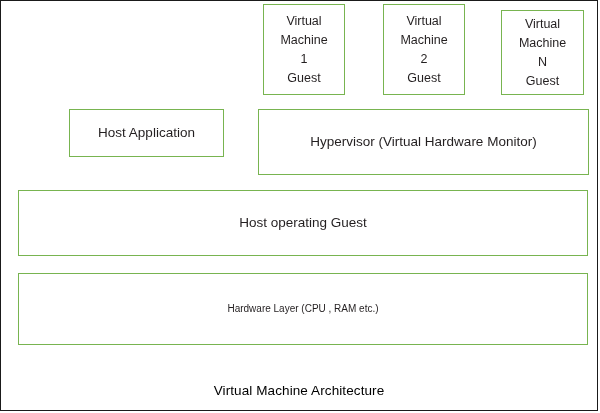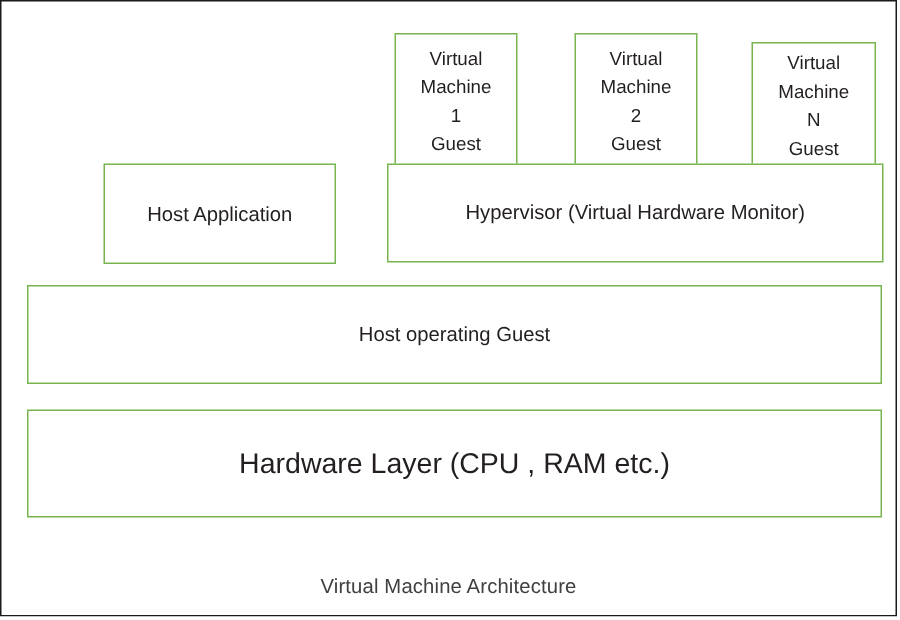--- a/index.html
+++ b/index.html
@@ -36,63 +36,62 @@
     color: #231f20;
     line-height: 1.0;
   }
 
   
   .vm-box {
     flex-direction: column;
     justify-content: center;
     padding: 4px 2px;
     font-size: 12.5px;
-    margin-top: 18px;
   }
   .vm-box .vm-line {
     display: block;
     line-height: 1.52;
     white-space: nowrap;
   }
 
   #vm-1 { left: 262px; top: 3px;  width: 82px; height: 91px; }
   #vm-2 { left: 382px; top: 3px;  width: 82px; height: 91px; }
   #vm-n { left: 500px; top: 9px;  width: 83px; height: 85px; }
 
   
   #host-application {
-    left: 68px;  top: 108px; width: 155px; height: 67px;
+    left: 68px;  top: 108px; width: 155px; height: 48px;
     font-size: 13.5px;
   }
   #hypervisor {
     left: 257px; top: 108px; width: 331px; height: 66px;
     font-size: 13.5px;
   }
 
   
   #host-os {
     left: 17px; top: 189px; width: 570px; height: 66px;
     font-size: 13.5px;
   }
 
   
   #hardware-layer {
     left: 17px; top: 272px; width: 570px; height: 72px;
-    font-size: 19px;
+    font-size: 10px;
   }
 
   
   #caption {
     position: absolute;
     left: 0;
     right: 0;
     top: 382px;
     text-align: center;
     font-size: 13.5px;
-    color: #404040;
+    color: #000000;
     letter-spacing: 0.1px;
   }
 </style>
 </head>
 <body>
 
 <div id="diagram-frame">
 
   <div class="node vm-box" id="vm-1">
     <span class="vm-line">Virtual</span>

